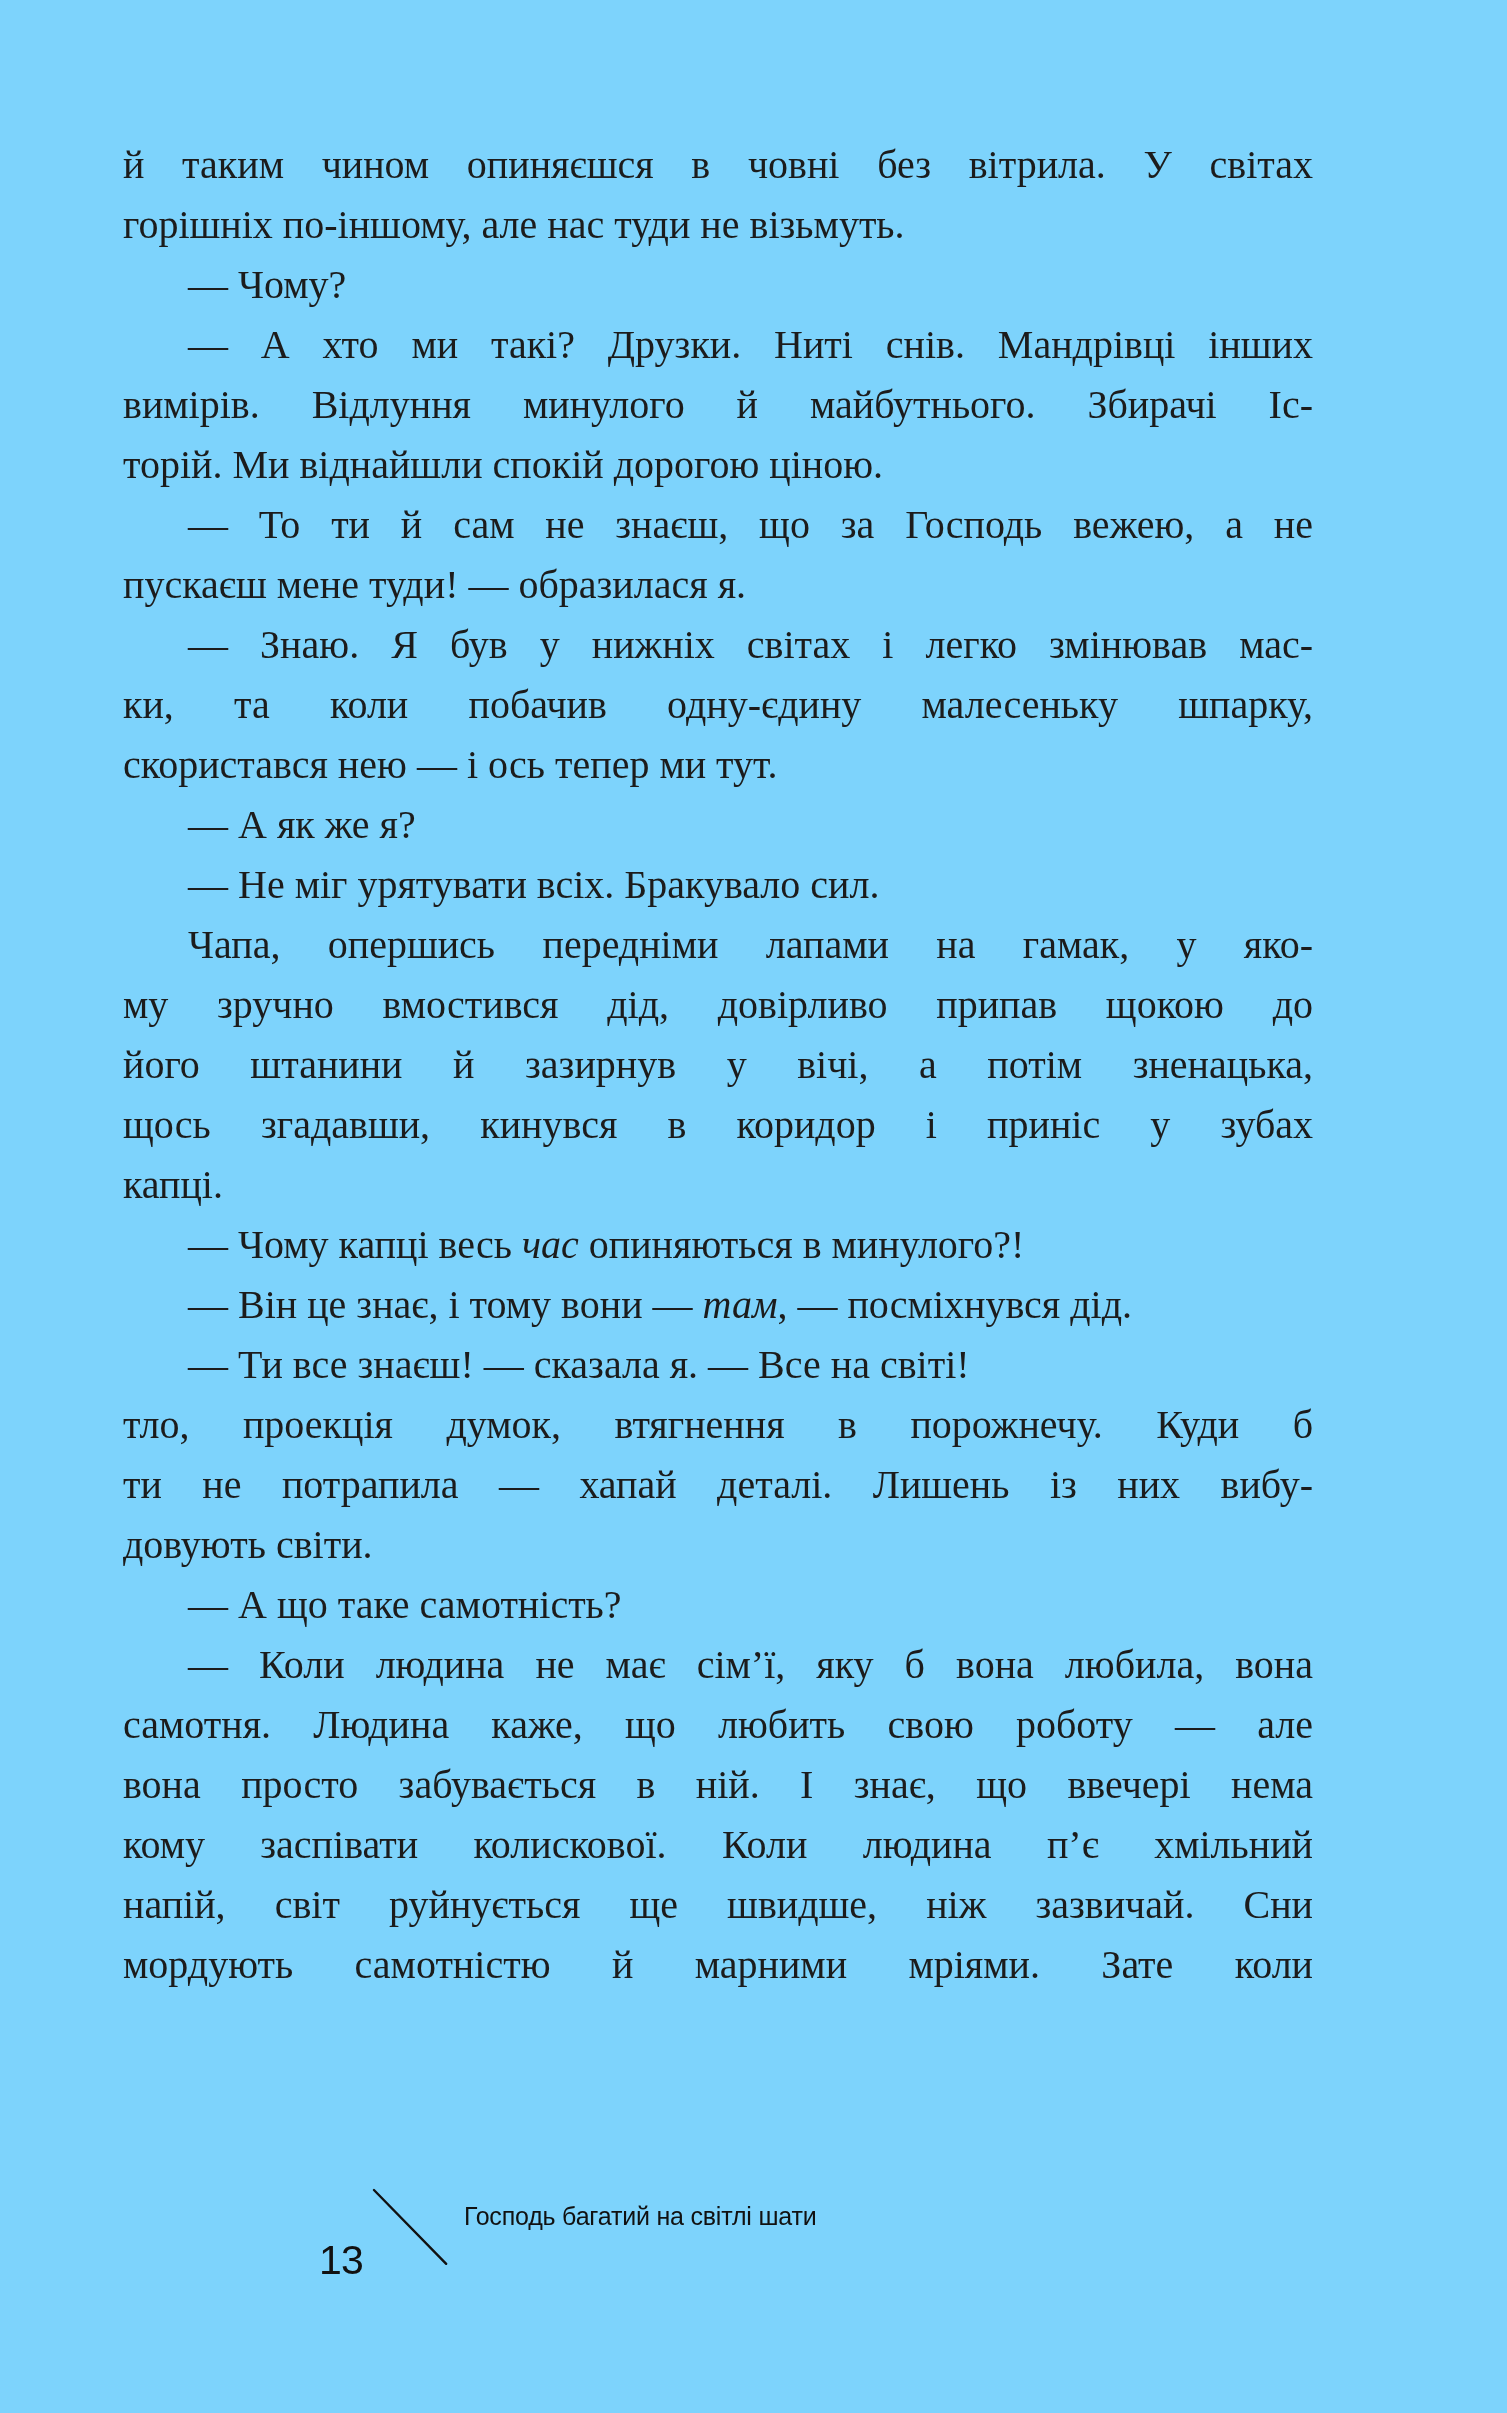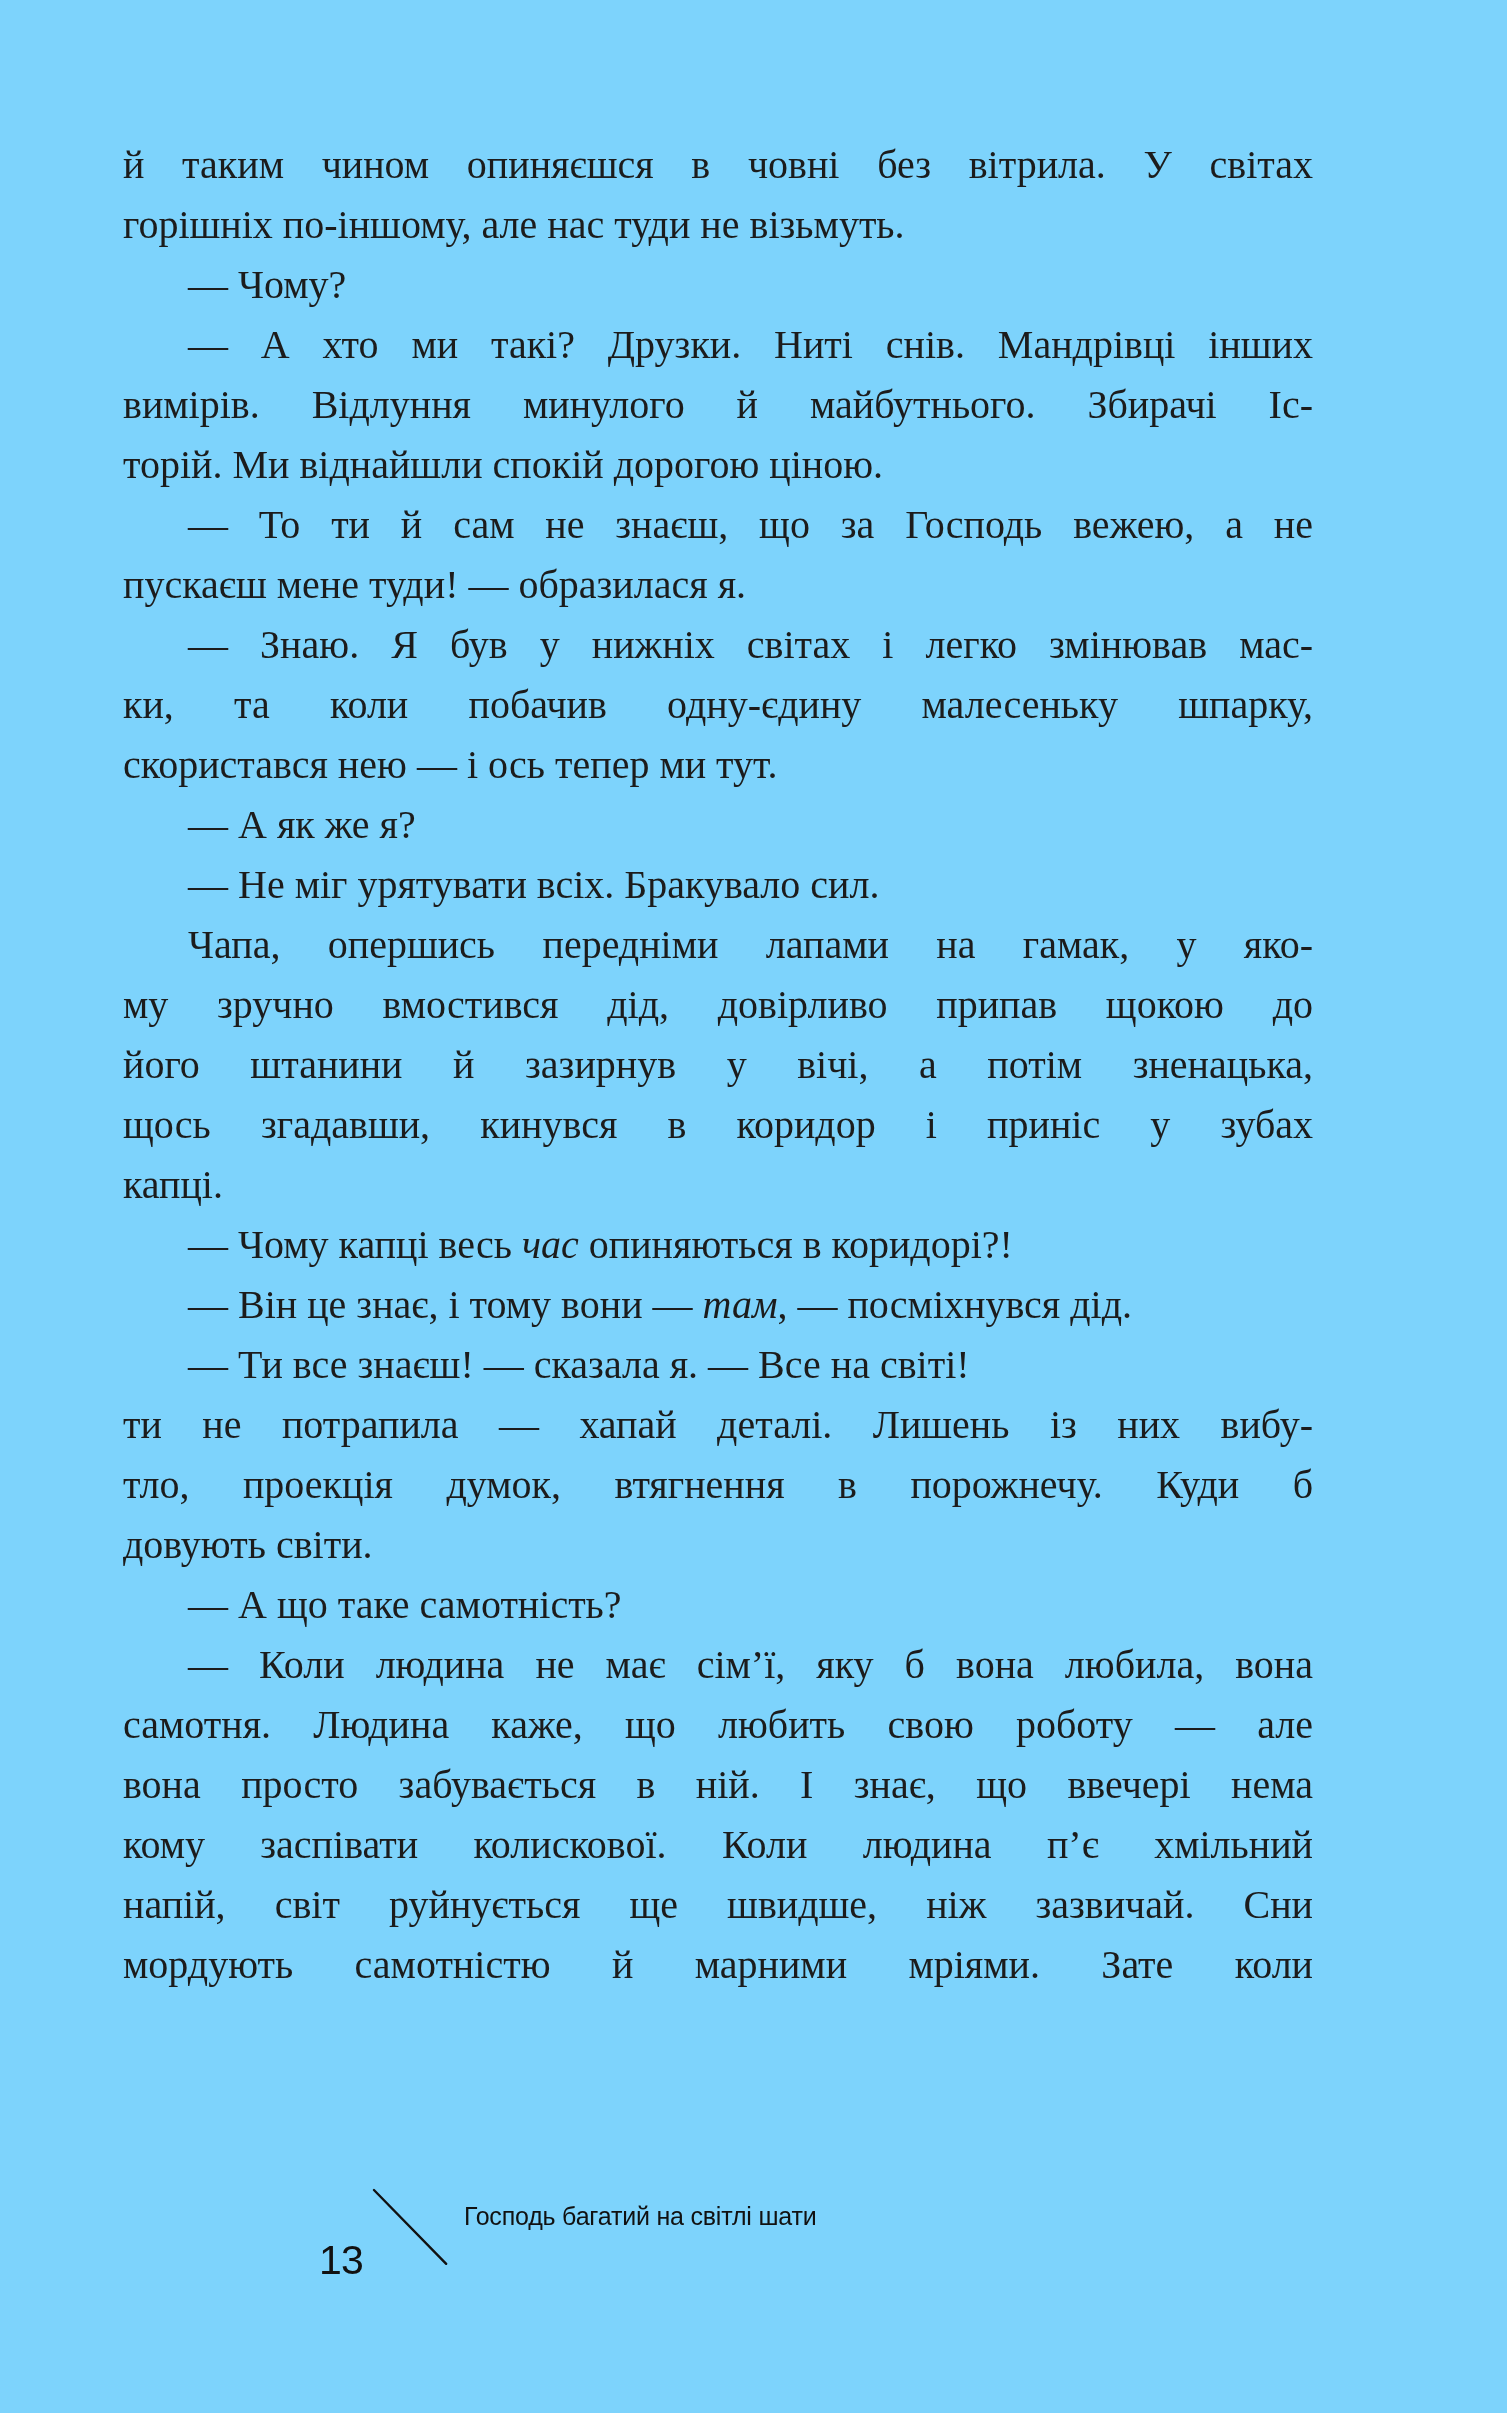--- a/index.html
+++ b/index.html
@@ -100,25 +100,25 @@
     <span class="line indent">— Знаю. Я був у нижніх світах і легко змінював мас-</span>
     <span class="line">ки, та коли побачив одну-єдину малесеньку шпарку,</span>
     <span class="line last">скористався нею — і ось тепер ми тут.</span>
     <span class="line indent last">— А як же я?</span>
     <span class="line indent last">— Не міг урятувати всіх. Бракувало сил.</span>
     <span class="line indent">Чапа, опершись передніми лапами на гамак, у яко-</span>
     <span class="line">му зручно вмостився дід, довірливо припав щокою до</span>
     <span class="line">його штанини й зазирнув у вічі, а потім зненацька,</span>
     <span class="line">щось згадавши, кинувся в коридор і приніс у зубах</span>
     <span class="line last">капці.</span>
-    <span class="line indent last"><span class="seg">— Чому капці весь </span><em class="seg">час</em><span class="seg"> опиняються в коридорі?!</span></span>
+    <span class="line indent last"><span class="seg">— Чому капці весь </span><em class="seg">час</em><span class="seg"> опиняються в минулого?!</span></span>
     <span class="line indent last"><span class="seg">— Він це знає, і тому вони — </span><em class="seg">там</em><span class="seg">, — посміхнувся дід.</span></span>
     <span class="line indent last">— Ти все знаєш! — сказала я. — Все на світі!</span>
+    <span class="line">тло, проекція думок, втягнення в порожнечу. Куди б</span>
     <span class="line">ти не потрапила — хапай деталі. Лишень із них вибу-</span>
-    <span class="line">тло, проекція думок, втягнення в порожнечу. Куди б</span>
     <span class="line last">довують світи.</span>
     <span class="line indent last">— А що таке самотність?</span>
     <span class="line indent">— Коли людина не має сім’ї, яку б вона любила, вона</span>
     <span class="line">самотня. Людина каже, що любить свою роботу — але</span>
     <span class="line">вона просто забувається в ній. І знає, що ввечері нема</span>
     <span class="line">кому заспівати колискової. Коли людина п’є хмільний</span>
     <span class="line">напій, світ руйнується ще швидше, ніж зазвичай. Сни</span>
     <span class="line">мордують самотністю й марними мріями. Зате коли</span>
   </div>
 

